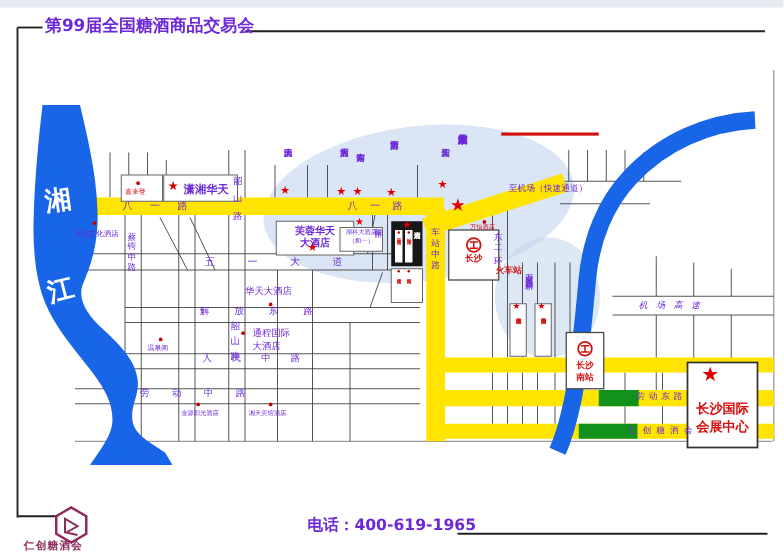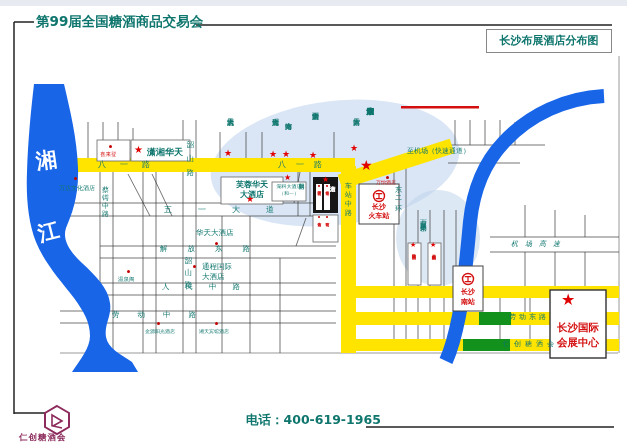--- a/index.html
+++ b/index.html
@@ -1,19 +1,19 @@
 <!DOCTYPE html>
 <html><head>
 <meta charset="utf-8">
 <style>
   html,body{margin:0;padding:0;background:#fff;}
   #page{position:relative;width:627px;height:443px;background:#fff;overflow:hidden;
         font-family:"DejaVu Sans","Liberation Sans",sans-serif;}
   svg{position:absolute;left:0;top:0;}
-  .t{position:absolute;line-height:1.15;color:#0f766e;white-space:nowrap;z-index:10;}
+  .t{position:absolute;line-height:1.15;color:#6d28d9;white-space:nowrap;z-index:10;}
   .v{writing-mode:vertical-rl;text-orientation:upright;}
   .b{font-weight:bold;}
   .red{color:#d40f0f;}
   .white{color:#fff;}
   .star{position:absolute;color:#e00000;line-height:1;z-index:12;}
   .dot{position:absolute;width:3px;height:3px;border-radius:50%;background:#c40000;z-index:12;}
   .box{position:absolute;background:#fff;border:1px solid #666;box-sizing:border-box;z-index:8;}
   .ctr{text-align:center;}
 </style>
 </head>
@@ -111,21 +111,20 @@
       <path d="M464.7 276.6 h6.6 M464.7 281.6 h6.6 M468 276.6 v5" stroke-width="1.2"></path>
     </g>
 
     <g stroke="#8c2b5c" fill="none" stroke-width="2">
       <path d="M57 406 L69 413 L69 427 L57 434 L45 427 L45 413 Z"></path>
       <path d="M52 426 V415 L62 421 L53 426 L62 428" stroke-width="1.6"></path>
     </g>
   </svg>
 
   <div class="t b" style="left:36px;top:14px;font-size:13.5px;">第99届全国糖酒商品交易会</div>
-  <div class="t b box ctr" style="left:486px;top:29px;width:126px;height:24px;font-size:11px;line-height:22px;border-color:#888;">长沙布展酒店分布图</div>
 
   <div class="t b white" style="left:36px;top:148px;font-size:21px;transform:rotate(-8deg);">湘</div>
   <div class="t b white" style="left:38px;top:220px;font-size:21px;transform:rotate(-14deg);">江</div>
 
   <div class="t" style="left:407px;top:147px;font-size:7px;">至机场（快速通道）</div>
 
   <div class="t" style="left:98px;top:160px;font-size:8px;letter-spacing:14px;">八一路</div>
   <div class="t" style="left:278px;top:160px;font-size:8px;letter-spacing:10px;">八一路</div>
   <div class="t" style="left:164px;top:205px;font-size:8px;letter-spacing:26px;">五一大道</div>
   <div class="t" style="left:160px;top:245px;font-size:7.5px;letter-spacing:20px;">解放东路</div>
@@ -197,21 +196,21 @@
   <div class="t" style="left:202px;top:263px;font-size:7.5px;">通程国际</div>
   <div class="t" style="left:202px;top:273px;font-size:7.5px;">大酒店</div>
   <div class="dot" style="left:127px;top:270px;"></div>
   <div class="t" style="left:118px;top:276px;font-size:5.5px;">温泉阁</div>
   <div class="dot" style="left:157px;top:322px;"></div>
   <div class="t" style="left:145px;top:329px;font-size:5px;">金源阳光酒店</div>
   <div class="dot" style="left:215px;top:322px;"></div>
   <div class="t" style="left:199px;top:329px;font-size:5px;">湘天宾馆酒店</div>
 
   <div class="t b red ctr" style="left:359px;top:203px;width:40px;font-size:7px;">长沙</div>
-  <div class="t b red ctr" style="left:359px;top:212px;width:40px;font-size:7px;">火车站</div>
+  <div class="t b red ctr" style="left:359px;top:212px;width:40px;font-size:7px;padding-left:28px;">火车站</div>
   <div class="t b red ctr" style="left:453px;top:288px;width:30px;font-size:7px;">长沙</div>
   <div class="t b red ctr" style="left:453px;top:298px;width:30px;font-size:7px;">南站</div>
 
   <div class="star" style="left:561px;top:292px;font-size:16px;">★</div>
   <div class="t b red ctr" style="left:550px;top:321px;width:56px;font-size:10.5px;">长沙国际</div>
   <div class="t b red ctr" style="left:550px;top:336px;width:56px;font-size:10.5px;">会展中心</div>
 
   <div class="t b" style="left:19px;top:433px;font-size:8.5px;color:#8c2b5c;letter-spacing:1px;">仁创糖酒会</div>
   <div class="t b" style="left:246px;top:413px;font-size:12.5px;">电话：400-619-1965</div>
 

